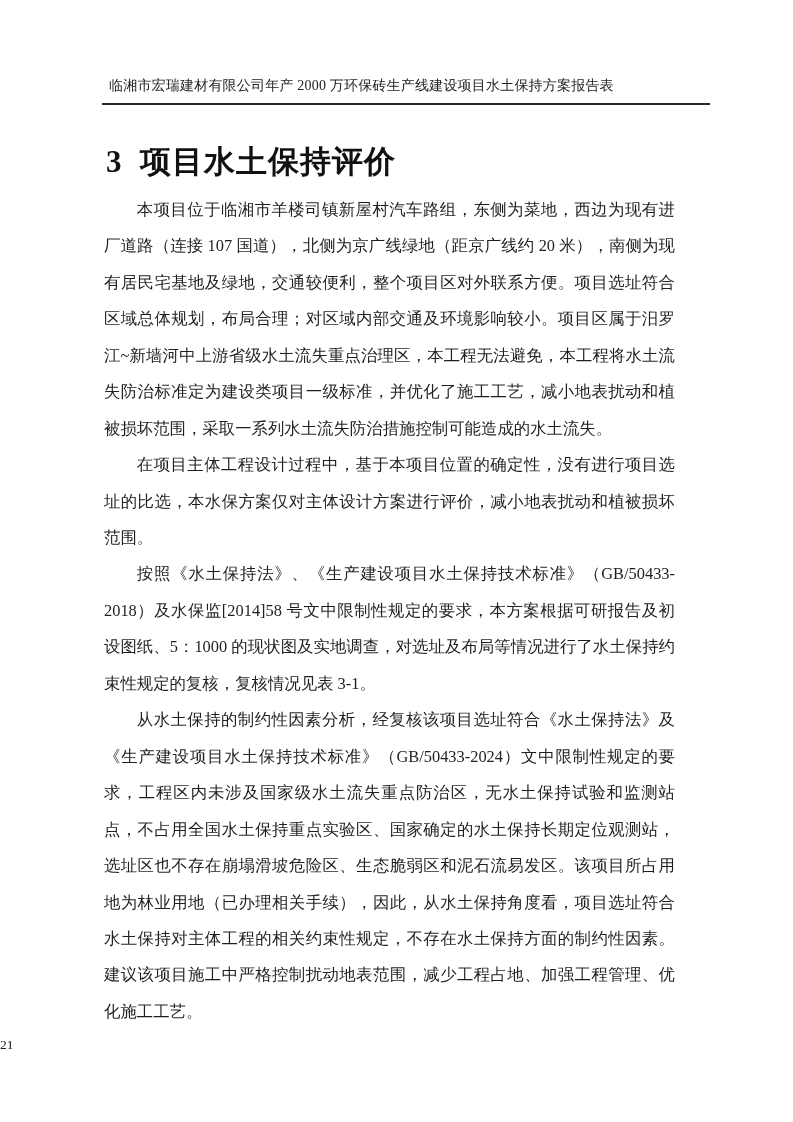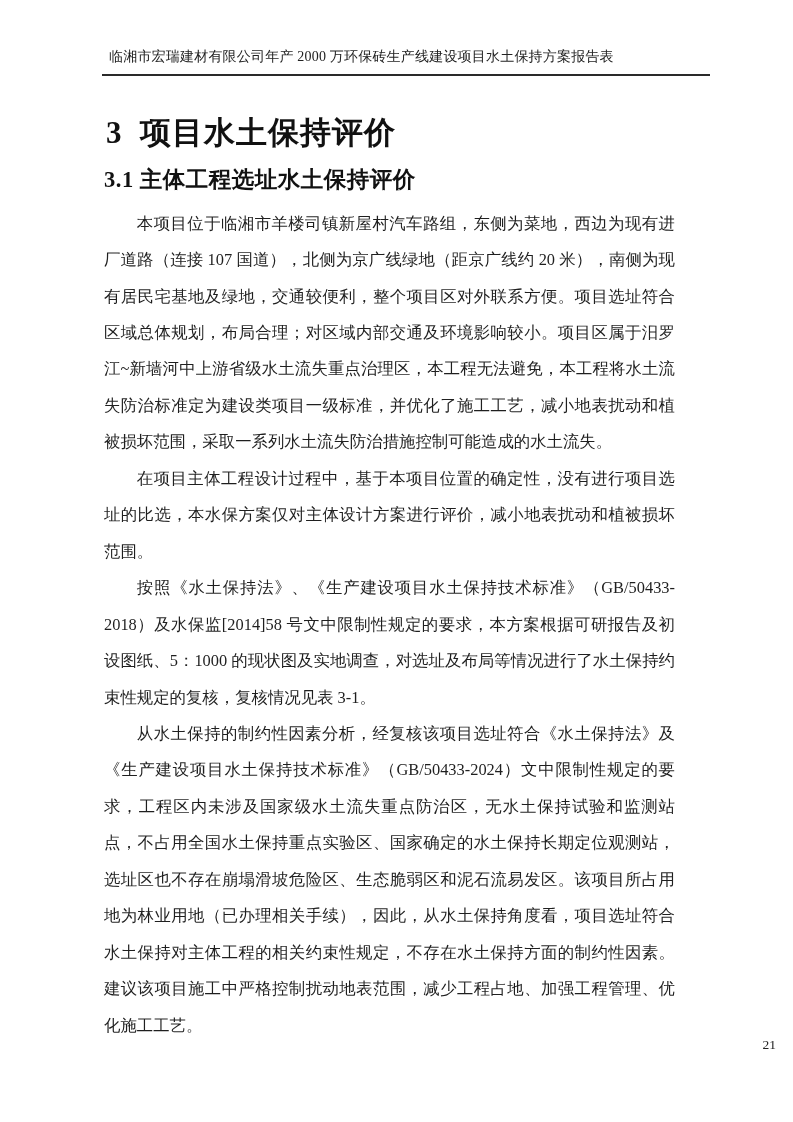--- a/index.html
+++ b/index.html
@@ -12,21 +12,21 @@
     width: 793px;
     height: 1122px;
     background: #ffffff;
     color: #1f1f1f;
     font-family: "Liberation Serif", "DejaVu Serif", serif;
     overflow: hidden;
     box-sizing: border-box;
   }
   .page-header {
     margin: 0 83px 0 102px;
-    padding: 49px 0 8px 0;
+    padding: 78px 0 8px 0;
   }
   .header-text {
     display: block;
     padding-left: 7px;
     font-size: 14px;
     line-height: 1.2;
     color: #222222;
     letter-spacing: 0.2px;
   }
   .header-rule {
@@ -64,22 +64,22 @@
     line-height: 36.45px;
     text-align: justify;
     text-justify: inter-ideograph;
     text-indent: 2em;
     color: #1f1f1f;
   }
   .page-footer {
     position: absolute;
     top: 1035px;
     left: 0;
-    right: 17px;
-    text-align: right;
+    right: 4px;
+    text-align: left;
   }
   .page-number {
     font-size: 13.5px;
     color: #222222;
   }
 </style>
 </head>
 <body>
 
 <div class="page">
@@ -87,21 +87,20 @@
   <header class="page-header">
     <span class="header-text">临湘市宏瑞建材有限公司年产 2000 万环保砖生产线建设项目水土保持方案报告表</span>
   </header>
 
   <div class="header-rule"></div>
 
   <main class="content">
 
     <h1 class="chapter-title">3  项目水土保持评价</h1>
 
-    <h2 class="section-title">3.1 主体工程选址水土保持评价</h2>
 
     <div class="body-text">
       <p class="para">本项目位于临湘市羊楼司镇新屋村汽车路组，东侧为菜地，西边为现有进厂道路（连接 107 国道），北侧为京广线绿地（距京广线约 20 米），南侧为现有居民宅基地及绿地，交通较便利，整个项目区对外联系方便。项目选址符合区域总体规划，布局合理；对区域内部交通及环境影响较小。项目区属于汨罗江~新墙河中上游省级水土流失重点治理区，本工程无法避免，本工程将水土流失防治标准定为建设类项目一级标准，并优化了施工工艺，减小地表扰动和植被损坏范围，采取一系列水土流失防治措施控制可能造成的水土流失。</p>
       <p class="para">在项目主体工程设计过程中，基于本项目位置的确定性，没有进行项目选址的比选，本水保方案仅对主体设计方案进行评价，减小地表扰动和植被损坏范围。</p>
       <p class="para">按照《水土保持法》、《生产建设项目水土保持技术标准》（GB/50433-2018）及水保监[2014]58 号文中限制性规定的要求，本方案根据可研报告及初设图纸、5：1000 的现状图及实地调查，对选址及布局等情况进行了水土保持约束性规定的复核，复核情况见表 3-1。</p>
       <p class="para">从水土保持的制约性因素分析，经复核该项目选址符合《水土保持法》及《生产建设项目水土保持技术标准》（GB/50433-2024）文中限制性规定的要求，工程区内未涉及国家级水土流失重点防治区，无水土保持试验和监测站点，不占用全国水土保持重点实验区、国家确定的水土保持长期定位观测站，选址区也不存在崩塌滑坡危险区、生态脆弱区和泥石流易发区。该项目所占用地为林业用地（已办理相关手续），因此，从水土保持角度看，项目选址符合水土保持对主体工程的相关约束性规定，不存在水土保持方面的制约性因素。建议该项目施工中严格控制扰动地表范围，减少工程占地、加强工程管理、优化施工工艺。</p>
     </div>
 
   </main>
 

